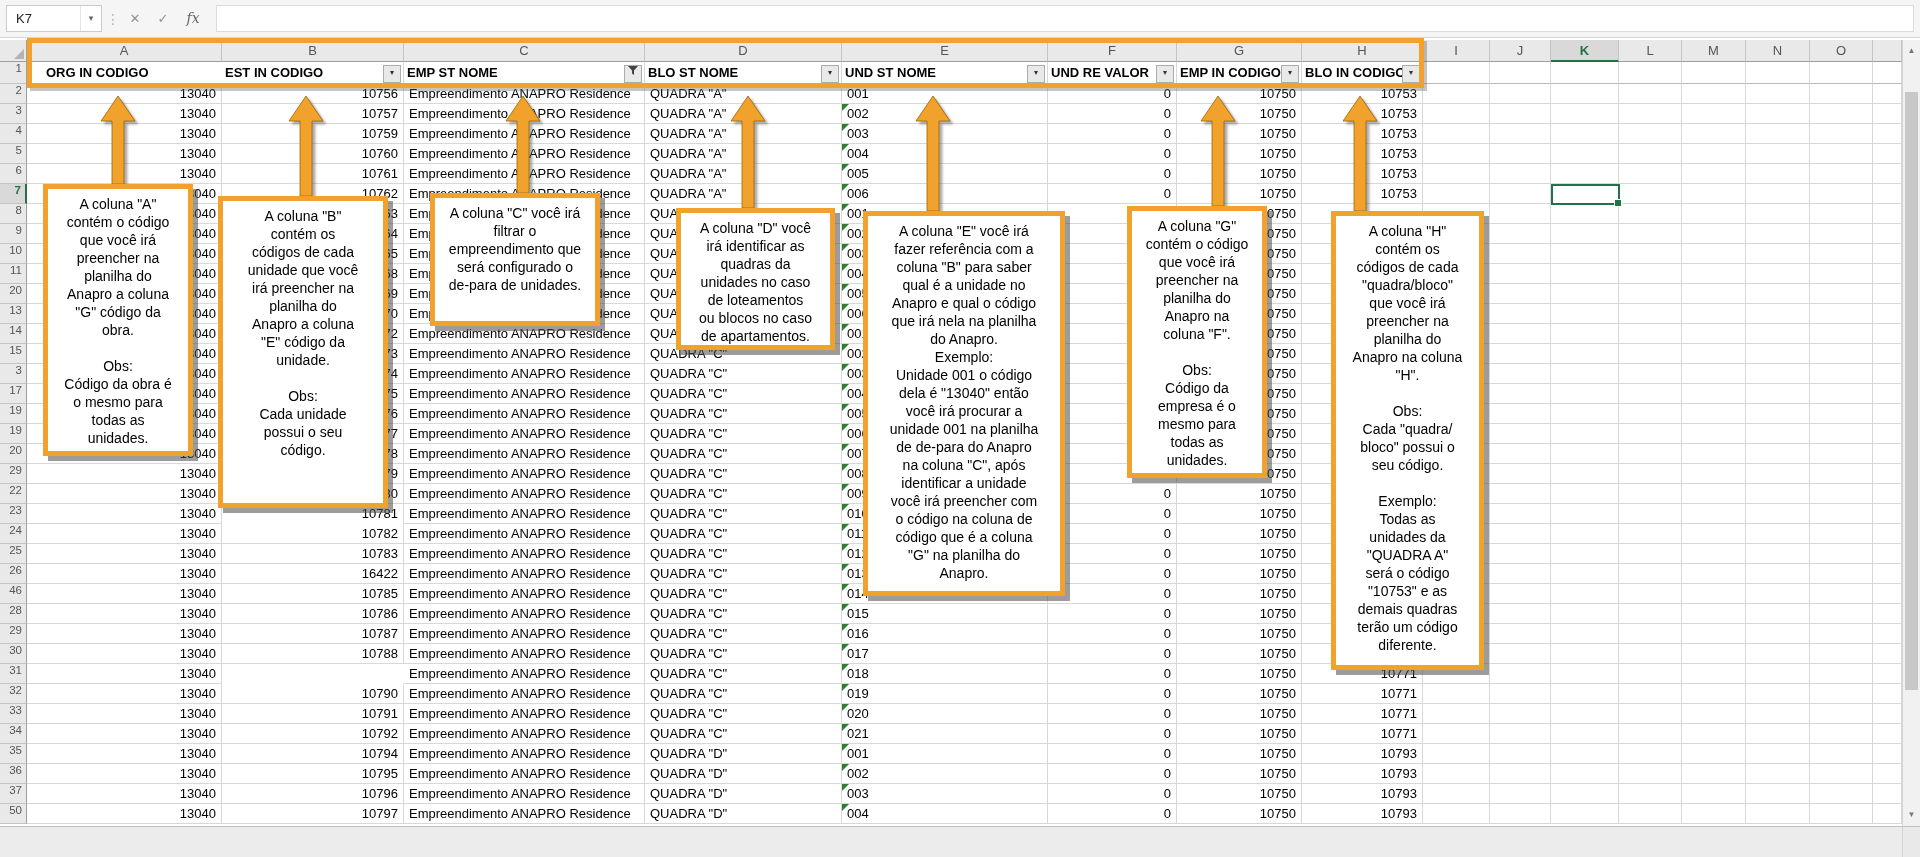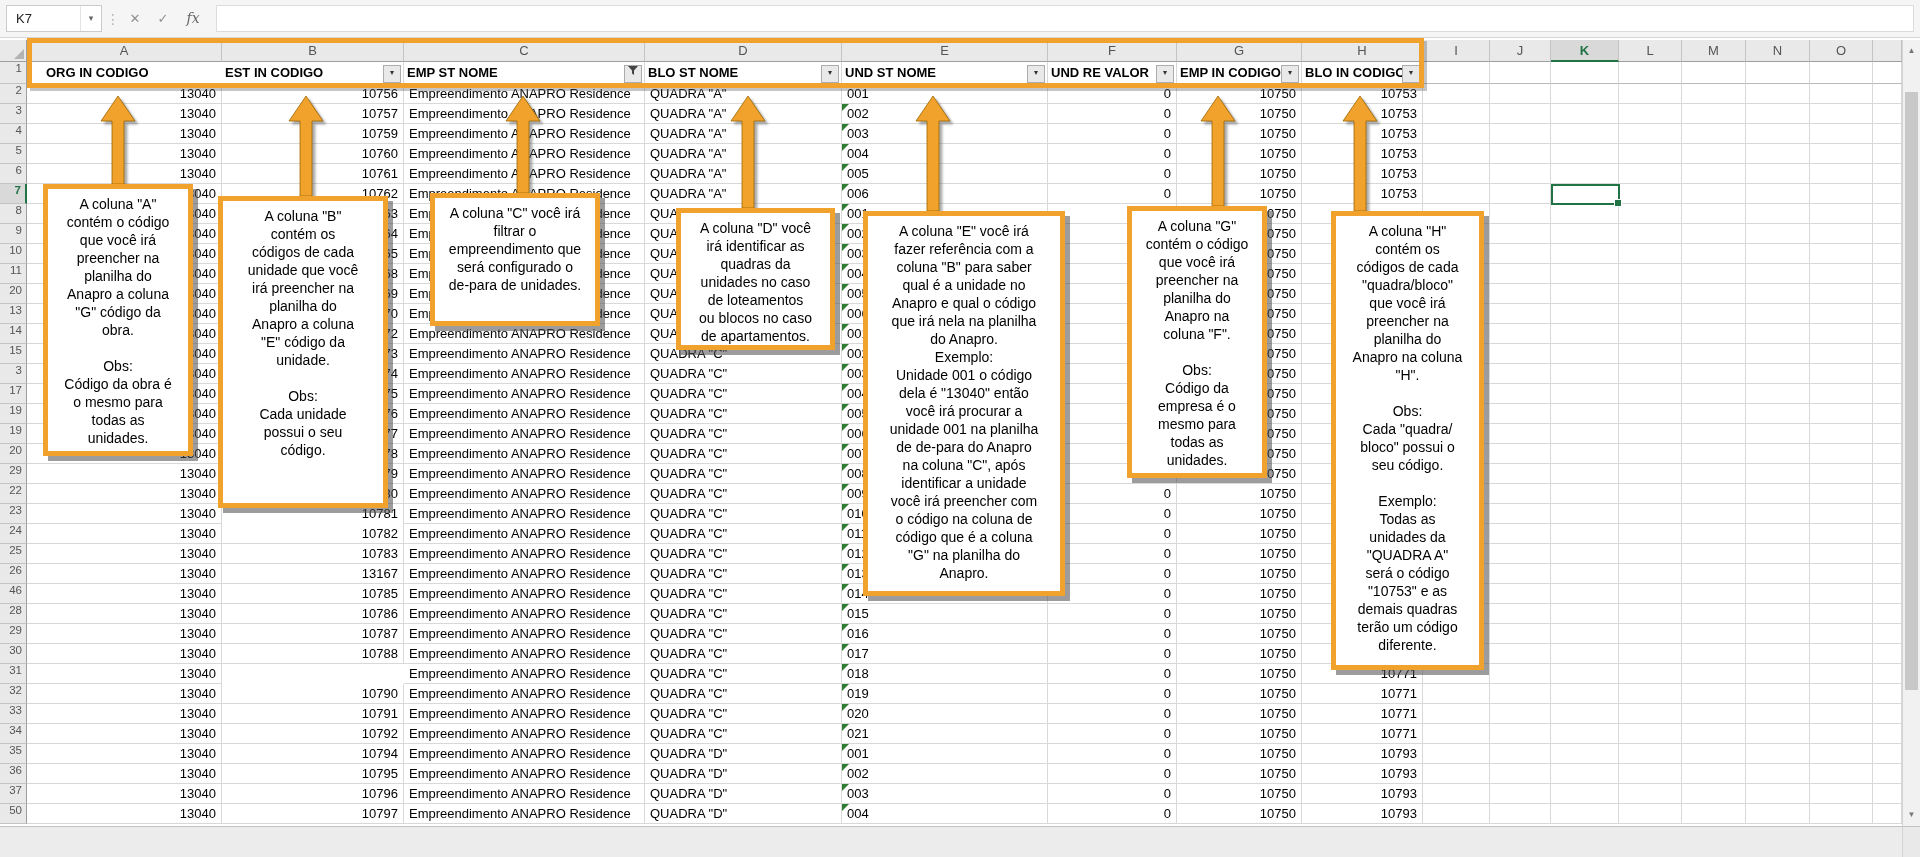--- a/index.html
+++ b/index.html
@@ -533,21 +533,21 @@
       <div class="abs cell num" style="left: 1302px; top: 544px; width: 121px; height: 20px;">10771</div>
       <div class="abs cell " style="left: 1423px; top: 544px; width: 67px; height: 20px;"></div>
       <div class="abs cell " style="left: 1490px; top: 544px; width: 61px; height: 20px;"></div>
       <div class="abs cell " style="left: 1551px; top: 544px; width: 68px; height: 20px;"></div>
       <div class="abs cell " style="left: 1619px; top: 544px; width: 63px; height: 20px;"></div>
       <div class="abs cell " style="left: 1682px; top: 544px; width: 64px; height: 20px;"></div>
       <div class="abs cell " style="left: 1746px; top: 544px; width: 64px; height: 20px;"></div>
       <div class="abs cell " style="left: 1810px; top: 544px; width: 63px; height: 20px;"></div>
       <div class="abs cell " style="left: 1873px; top: 544px; width: 29px; height: 20px;"></div>
       <div class="abs cell num" style="left: 27px; top: 564px; width: 195px; height: 20px;">13040</div>
-      <div class="abs cell num" style="left: 222px; top: 564px; width: 182px; height: 20px;">13167</div>
+      <div class="abs cell num" style="left: 222px; top: 564px; width: 182px; height: 20px;">16422</div>
       <div class="abs cell " style="left: 404px; top: 564px; width: 241px; height: 20px;">Empreendimento ANAPRO Residence</div>
       <div class="abs cell " style="left: 645px; top: 564px; width: 197px; height: 20px;">QUADRA "C"</div>
       <div class="abs cell " style="left: 842px; top: 564px; width: 206px; height: 20px;">013<span class="tri"></span></div>
       <div class="abs cell num" style="left: 1048px; top: 564px; width: 129px; height: 20px;">0</div>
       <div class="abs cell num" style="left: 1177px; top: 564px; width: 125px; height: 20px;">10750</div>
       <div class="abs cell num" style="left: 1302px; top: 564px; width: 121px; height: 20px;">10771</div>
       <div class="abs cell " style="left: 1423px; top: 564px; width: 67px; height: 20px;"></div>
       <div class="abs cell " style="left: 1490px; top: 564px; width: 61px; height: 20px;"></div>
       <div class="abs cell " style="left: 1551px; top: 564px; width: 68px; height: 20px;"></div>
       <div class="abs cell " style="left: 1619px; top: 564px; width: 63px; height: 20px;"></div>

